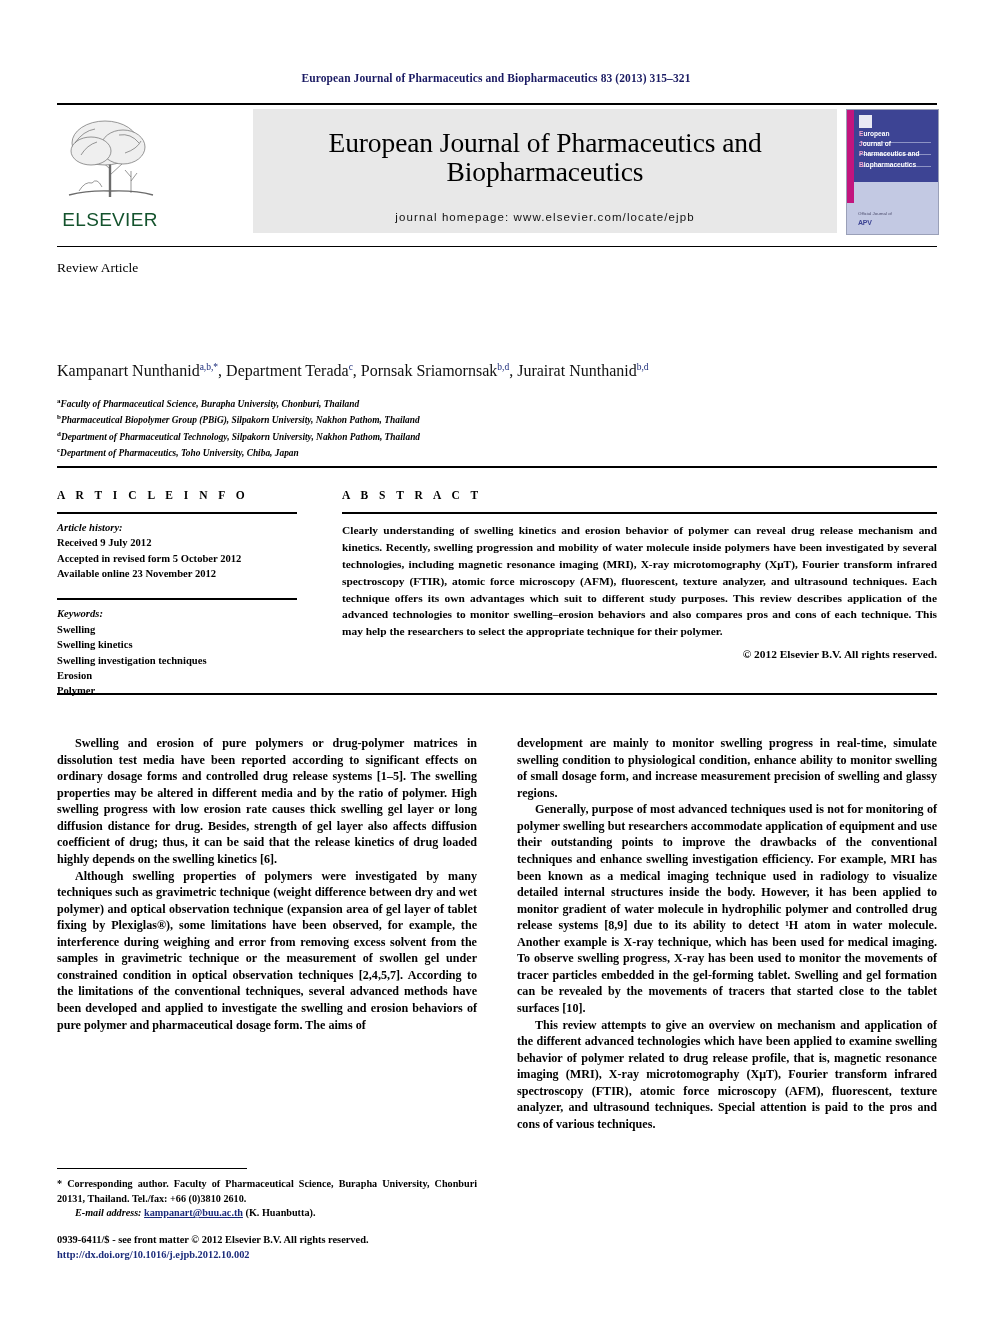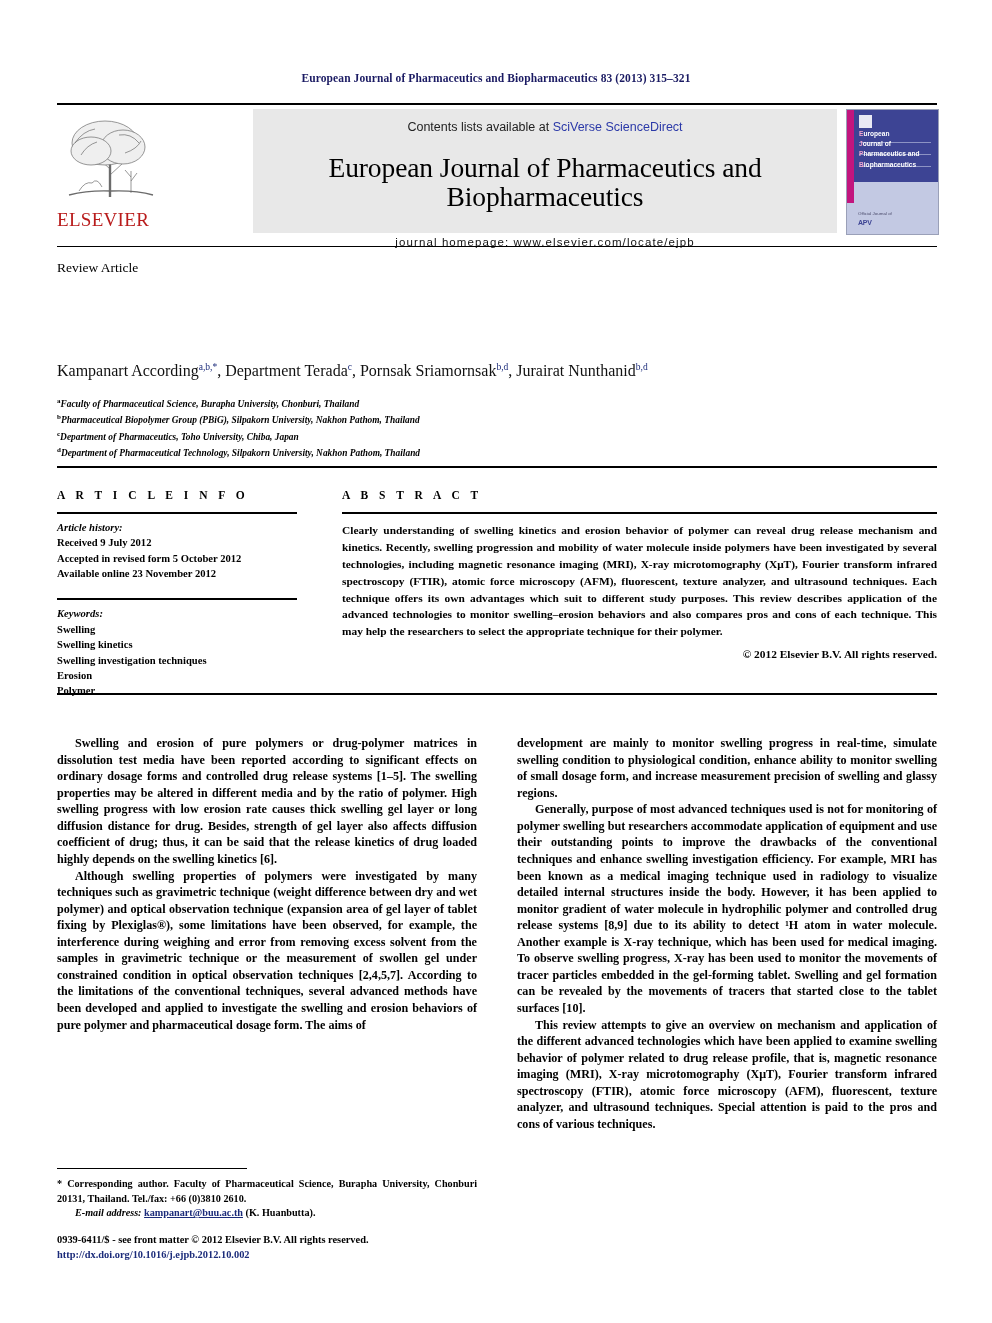--- a/index.html
+++ b/index.html
@@ -65,22 +65,23 @@
     top: 4px;
     left: 4px;
     width: 98px;
     height: 88px;
   }
   .elsevier-wordmark {
     position: absolute;
     bottom: 4px;
     left: 0;
     width: 106px;
-    color: #b91c1c;
-    font-family: Liberation Serif, serif;
+    text-align: center;
+    color: #14532d;
+    font-family: Liberation Sans, sans-serif;
     font-size: 19px;
     letter-spacing: 0.3px;
     line-height: 1;
   }
   .center-band {
     position: absolute;
     top: 6px;
     left: 196px;
     width: 584px;
     height: 124px;
@@ -402,23 +403,20 @@
           <path d="M14 30 q8 -12 20 -14 M20 42 q6 -10 16 -13 M58 22 q12 -2 20 8 M64 40 q12 -4 16 -12"></path>
           <path d="M8 82 q20 -5 42 -4 q24 -1 42 4" stroke-width="1.3"></path>
           <path d="M18 78 q6 -10 13 -8 q5 -6 10 4"></path>
           <path d="M70 80 L70 58 M70 68 l6 -8 M70 64 l-6 -7"></path>
         </g>
       </svg>
       <div class="elsevier-wordmark">ELSEVIER</div>
     </div>
 
     <div class="center-band">
-      <div class="contents-line">
-        <span>Contents lists available at </span><span class="link">SciVerse ScienceDirect</span>
-      </div>
       <div class="journal-title">European Journal of Pharmaceutics and Biopharmaceutics</div>
       <div class="homepage-line">journal homepage: www.elsevier.com/locate/ejpb</div>
     </div>
 
     <div class="cover-thumb">
       <div class="cover-top"></div>
       <div class="cover-bottom"></div>
       <div class="cover-stripe"></div>
       <div class="cover-elsevier-mark"></div>
       <div class="cover-rule" style="top:32px"></div>
@@ -434,28 +432,28 @@
         <div>Official Journal of</div>
         <div class="cover-apv">APV</div>
       </div>
     </div>
   </div>
 
   <div class="title-rule"></div>
   <div class="article-type">Review Article</div>
 
   <div class="authors">
-    <span>Kampanart According</span><sup>a,b,*</sup>, <span>Department Terada</span><sup>c</sup>, <span>Pornsak Sriamornsak</span><sup>b,d</sup>, <span>Jurairat Nunthanid</span><sup>b,d</sup>
+    <span>Kampanart Nunthanid</span><sup>a,b,*</sup>, <span>Department Terada</span><sup>c</sup>, <span>Pornsak Sriamornsak</span><sup>b,d</sup>, <span>Jurairat Nunthanid</span><sup>b,d</sup>
   </div>
 
   <div class="affiliations">
     <div><sup>a</sup><span>Faculty of Pharmaceutical Science, Burapha University, Chonburi, Thailand</span></div>
     <div><sup>b</sup><span>Pharmaceutical Biopolymer Group (PBiG), Silpakorn University, Nakhon Pathom, Thailand</span></div>
+    <div><sup>d</sup><span>Department of Pharmaceutical Technology, Silpakorn University, Nakhon Pathom, Thailand</span></div>
     <div><sup>c</sup><span>Department of Pharmaceutics, Toho University, Chiba, Japan</span></div>
-    <div><sup>d</sup><span>Department of Pharmaceutical Technology, Silpakorn University, Nakhon Pathom, Thailand</span></div>
   </div>
 
   <div class="info-rule-top"></div>
   <div class="heading-info">A R T I C L E   I N F O</div>
   <div class="heading-abstract">A B S T R A C T</div>
 
   <div class="info-col">
     <div class="info-hr"></div>
     <div class="info-label">Article history:</div>
     <div class="info-line">Received 9 July 2012</div>

